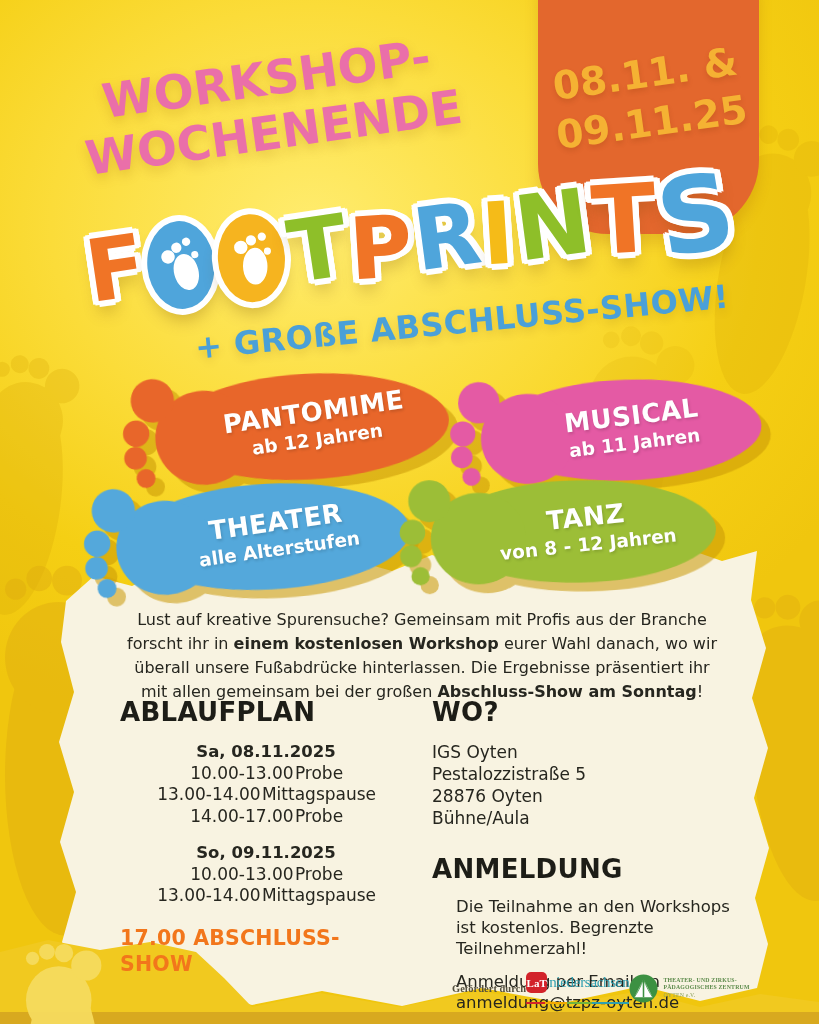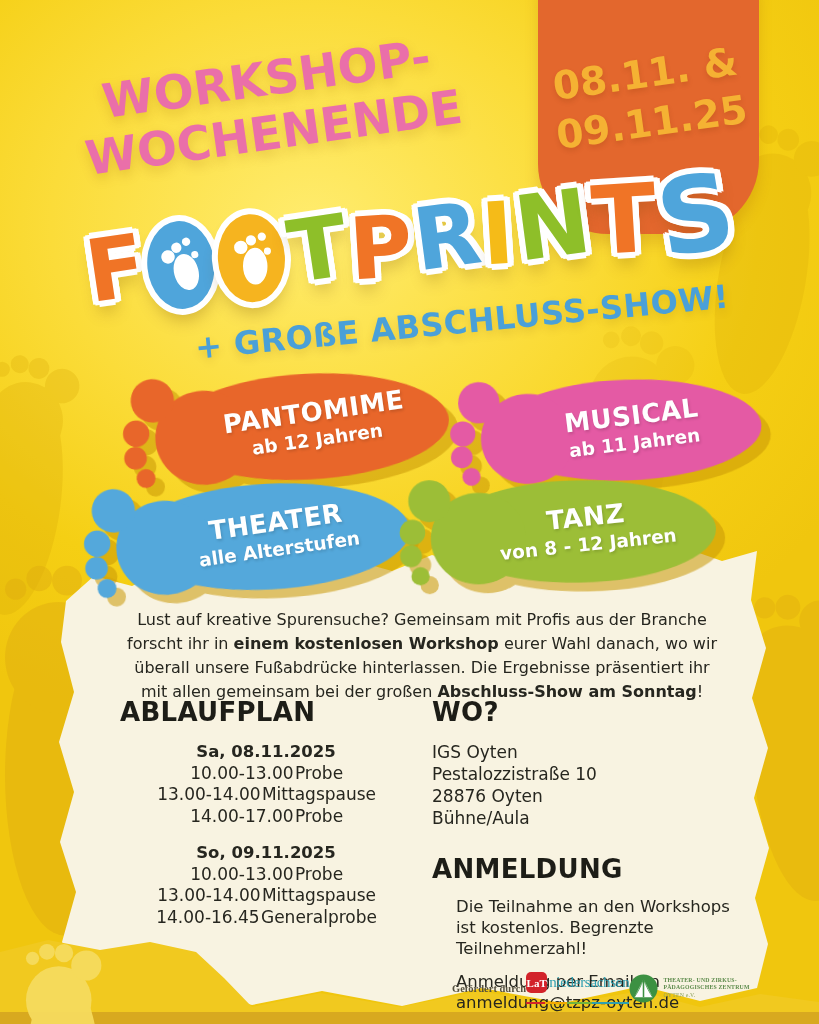--- a/index.html
+++ b/index.html
@@ -270,33 +270,33 @@
             <div class="sched-row"><span class="time">10.00-13.00</span><span>Probe</span></div>
             <div class="sched-row"><span class="time">13.00-14.00</span><span>Mittagspause</span></div>
             <div class="sched-row"><span class="time">14.00-17.00</span><span>Probe</span></div>
           </div>
   </div>
         <div class="day-block">
     <div class="day-label">So, 09.11.2025</div>
     <div class="day-rows">
             <div class="sched-row"><span class="time">10.00-13.00</span><span>Probe</span></div>
             <div class="sched-row"><span class="time">13.00-14.00</span><span>Mittagspause</span></div>
-            <div class="sched-row"><span class="time">14.00-16.45</span><span>Generalprobe</span></div>
           </div>
   </div>
       </div>
     <div class="show-block">
+      <div class="show-line1">17.00 ABSCHLUSS-SHOW</div>
     </div>
   </div>
 
   <div class="col col-right">
     <div class="sec-heading">WO?</div>
     <div class="addr">
         <div>IGS Oyten</div>
-        <div>Pestalozzistraße 10</div>
+        <div>Pestalozzistraße 5</div>
         <div>28876 Oyten</div>
         <div>Bühne/Aula</div>
       </div>
     <div class="sec-heading reg-heading">ANMELDUNG</div>
     <div class="reg-para">Die Teilnahme an den Workshops ist kostenlos. Begrenzte Teilnehmerzahl!</div>
     <div class="reg-para">
       <div>Anmeldung per Email an</div>
       <div>anmeldung@tzpz-oyten.de</div>
     </div>
   </div>

